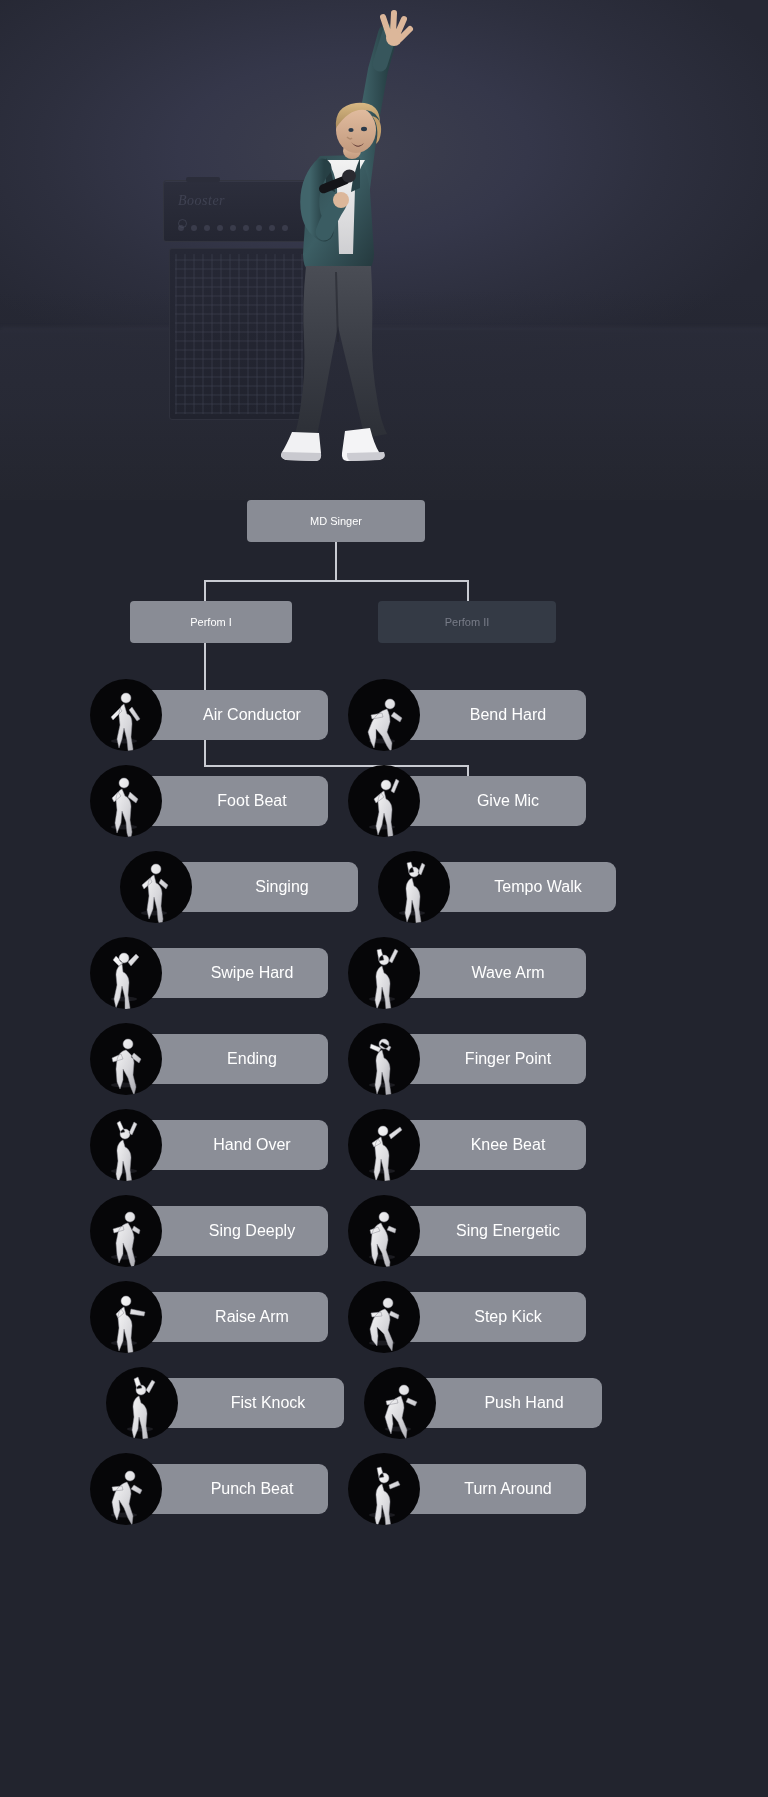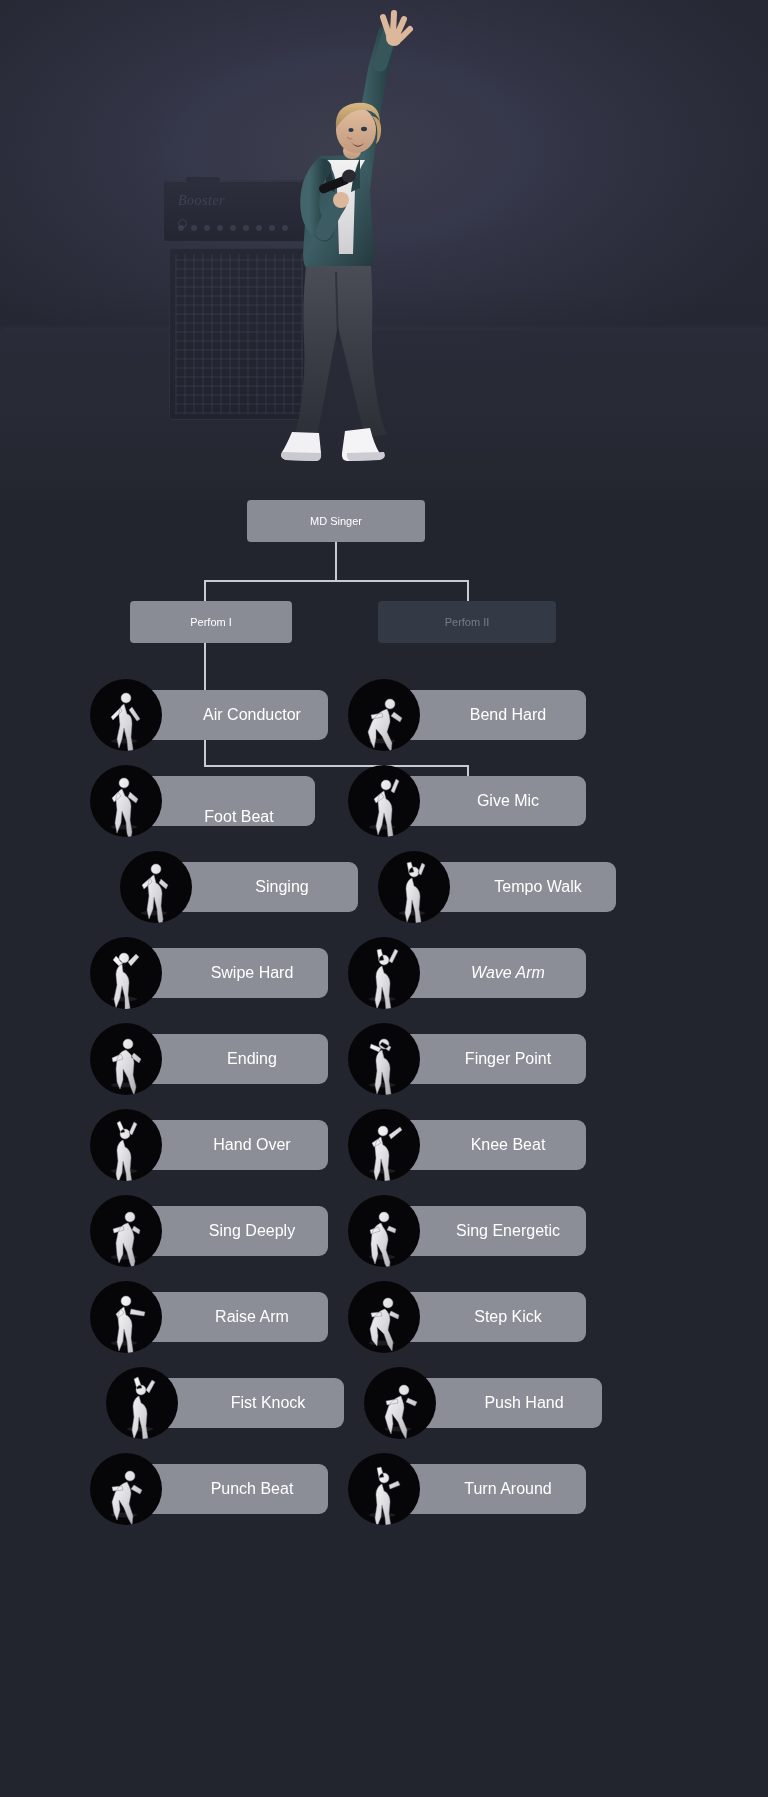--- a/index.html
+++ b/index.html
@@ -282,21 +282,21 @@
                   </linearGradient>
                 </defs>
                 <ellipse cx="34" cy="62" rx="13" ry="2.6" fill="#1b1b20"></ellipse>
                 <path d="M42 20a5 5 0 1 0 0 10 5 5 0 0 0 0-10zM39 30c-7 2-12 7-15 13l-4 10 3 10 3 6 2-10v-9l6 7 5 10 4 6 1-9-5-11 3-10c0-5-1-9-3-13zM34 34l-11 2 1 4 11-2zM46 33l8 6-2 4-9-6z" fill="url(#g_pose-bend-hard-icon)" stroke="#8d8d95" stroke-width="0.5"></path>
               </svg>
             </div>
           </div>
         </div>
         <div class="row" style="top: 295px;">
           <div class="item" style="left: 90px; width: 238px;">
-            <div class="pill left" style="left: 29px; width: 196px; align-items: flex-end;">
+            <div class="pill left" style="left: 42px; width: 196px;">
               <span>Foot Beat</span>
             </div>
             <div class="thumb">
               <svg width="72" height="72" viewBox="0 0 72 72">
                 <defs>
                   <linearGradient id="g_pose-foot-beat-icon" x1="0" y1="0" x2="1" y2="1">
                     <stop offset="0" stop-color="#ffffff"></stop>
                     <stop offset="0.55" stop-color="#d6d6da"></stop>
                     <stop offset="1" stop-color="#9c9ca3"></stop>
                   </linearGradient>
@@ -375,21 +375,21 @@
                     <stop offset="0" stop-color="#ffffff"></stop>
                     <stop offset="0.55" stop-color="#d6d6da"></stop>
                     <stop offset="1" stop-color="#9c9ca3"></stop>
                   </linearGradient>
                 </defs>
                 <ellipse cx="34" cy="62" rx="13" ry="2.6" fill="#1b1b20"></ellipse>
                 <path d="M34 16a5 5 0 1 0 0 10 5 5 0 0 0 0-10zM32 27c-4 2-6 6-6 11l1 10-3 14 2 9 4-10 2-12 3 12v11l3 9 2-10-2-13 1-12c0-5-2-9-6-11zM29 29l-6-6 3-4 7 7zM41 29l8-9-3-3-8 8z" fill="url(#g_pose-swipe-hard-icon)" stroke="#8d8d95" stroke-width="0.5"></path>
               </svg>
             </div>
           </div>
-          <div class="item" style="left: 348px; width: 238px; font-style: italic;">
+          <div class="item" style="left: 348px; width: 238px;">
             <div class="pill right" style="left: 42px; width: 196px;">
               <span>Wave Arm</span>
             </div>
             <div class="thumb">
               <svg width="72" height="72" viewBox="0 0 72 72">
                 <defs>
                   <linearGradient id="g_pose-wave-arm-icon" x1="0" y1="0" x2="1" y2="1">
                     <stop offset="0" stop-color="#ffffff"></stop>
                     <stop offset="0.55" stop-color="#d6d6da"></stop>
                     <stop offset="1" stop-color="#9c9ca3"></stop>

